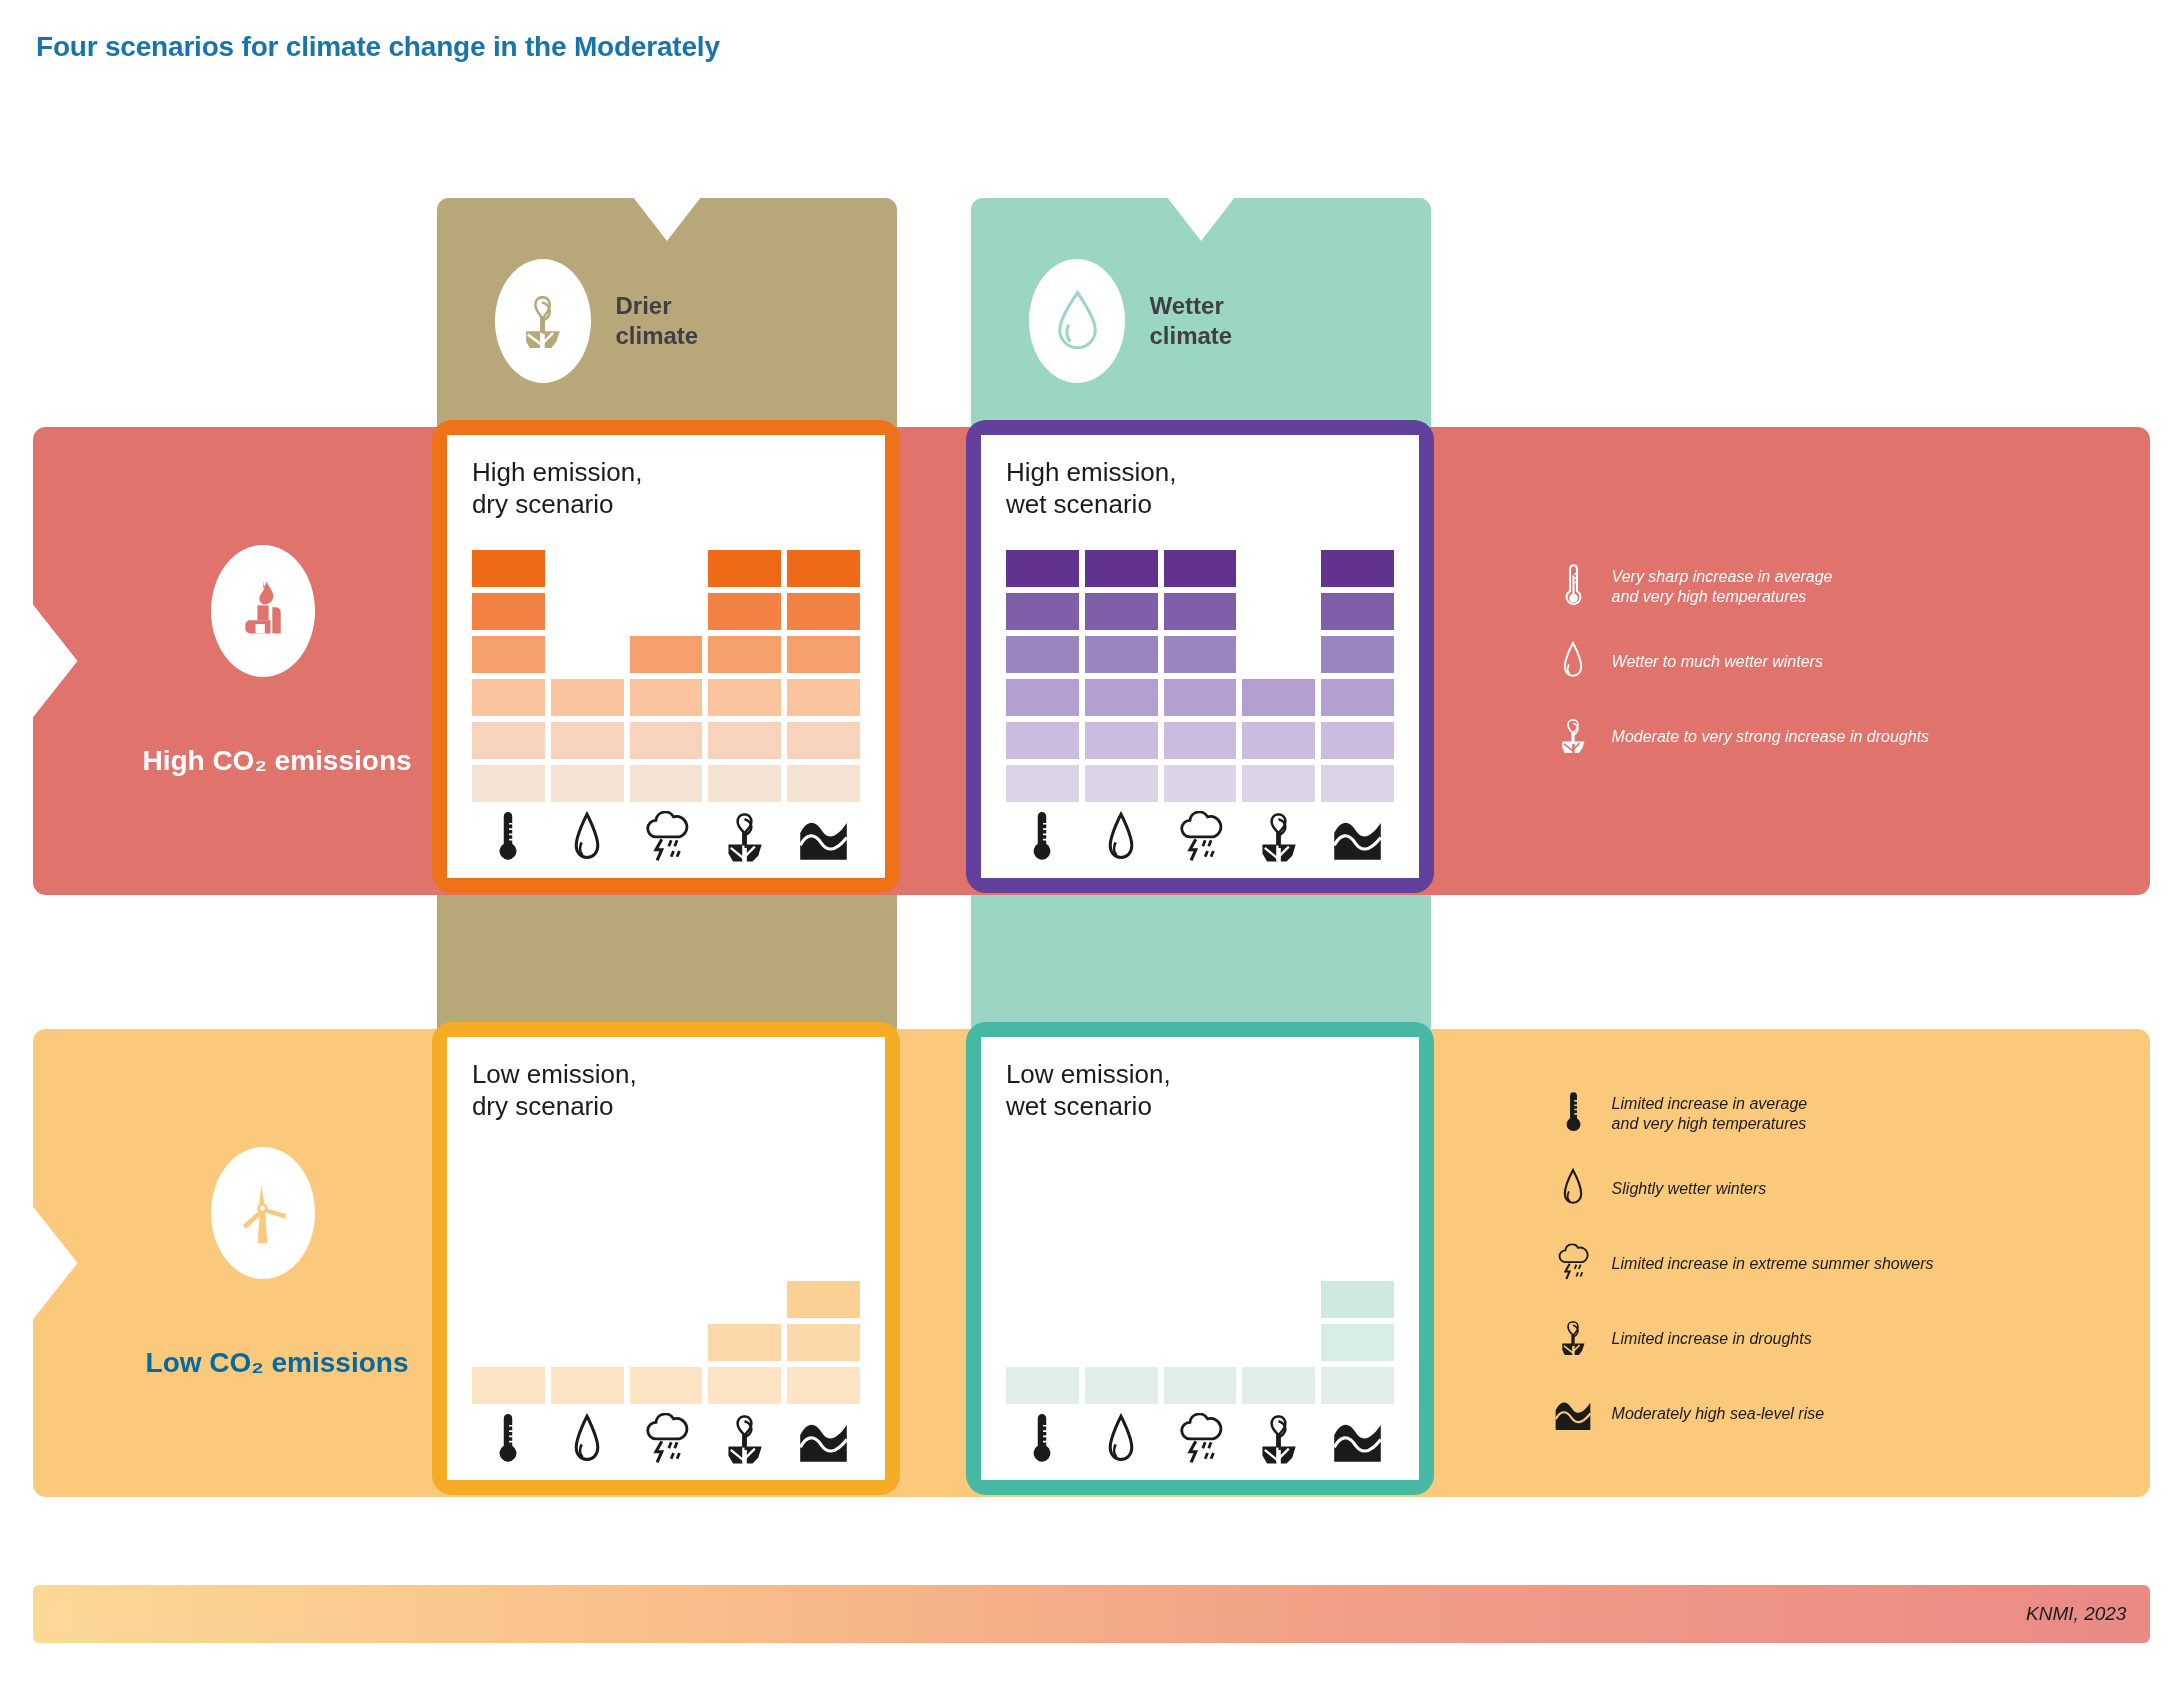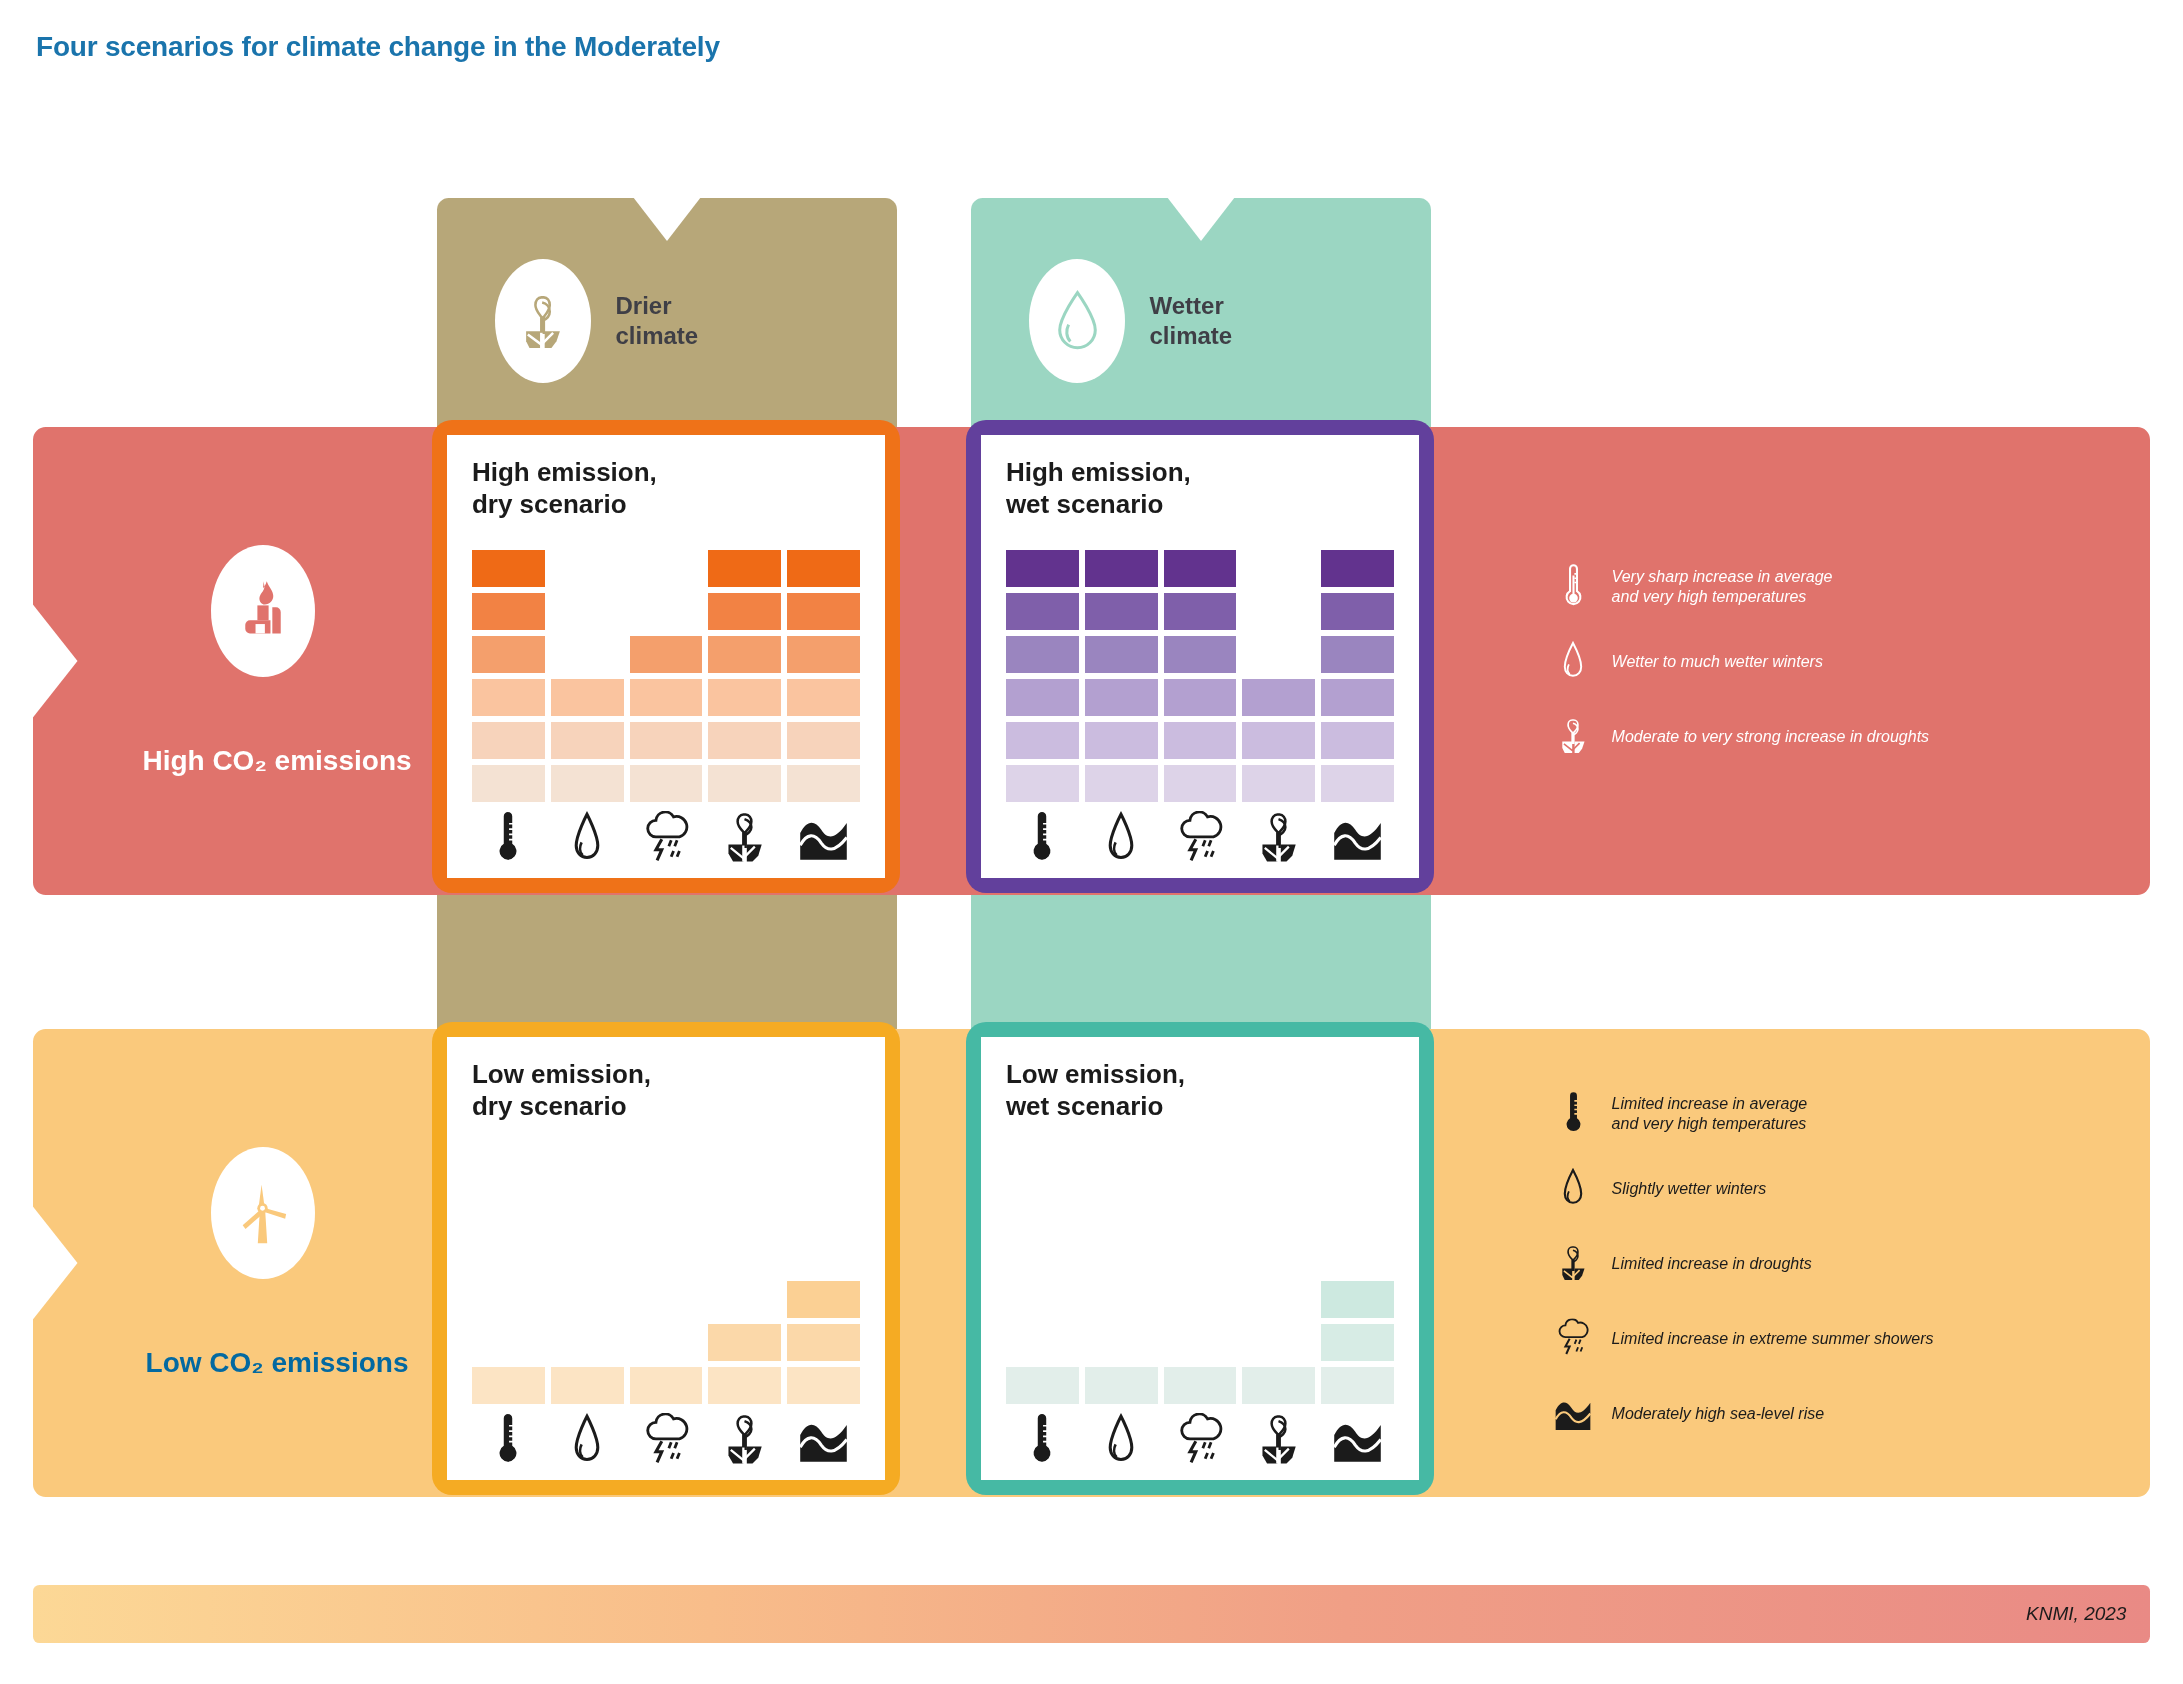--- a/index.html
+++ b/index.html
@@ -137,21 +137,21 @@
     z-index:3;
   }
   .card-inner{
     width:100%;height:100%;
     background:#ffffff;
     position:relative;
     box-sizing:border-box;
     padding:22px 24.5px;
   }
   .card-title{
-    font-size:26px;font-weight:bold;
+    font-size:26px;font-weight:normal;
     color:#1b1b1b;line-height:1.2;
   }
   #card-hd{ left:432px;  top:420px;  background:#ef7218; }
   #card-hw{ left:966px; top:420px;  background:#62409c; }
   #card-ld{ left:432px;  top:1022px; background:#f5ab23; }
   #card-lw{ left:966px; top:1022px; background:#46b9a4; }
 
   
   .bars{
     position:absolute;
@@ -338,42 +338,42 @@
             <path d="M13 3S3 22 3 32c0 6 4 11 10 11s10-5 10-11C23 22 13 3 13 3z" fill="none" stroke="#1b1b1b" stroke-width="2.6"></path>
             <path d="M8 29c-2 4-2 9 1 12" fill="none" stroke="#1b1b1b" stroke-width="2.2"></path>
           </svg>
       </div>
       <div class="legend-txt">
         <div>Slightly wetter winters</div>
       </div>
     </div>
     <div class="legend-row">
       <div class="legend-ico">
+        <svg width="32" height="39" viewBox="0 0 38 46">
+            <path d="M10 22a7 7 0 0 1 0-14 8 8 0 0 1 15-3 7 7 0 0 1 5 17z" fill="none" stroke="#1b1b1b" stroke-width="2.2"></path>
+            <path d="M15 24l-5 9h5l-4 9" fill="none" stroke="#1b1b1b" stroke-width="2.4"></path>
+            <path d="M23 25l-2 5M28 25l-2 5M25 34l-2 5M30 34l-2 5" stroke="#1b1b1b" stroke-width="2.2"></path>
+          </svg>
+      </div>
+      <div class="legend-txt">
+        <div>Limited increase in extreme summer showers</div>
+      </div>
+    </div>
+    <div class="legend-row">
+      <div class="legend-ico">
         <svg width="28" height="40" viewBox="0 0 34 48">
             <path d="M16 4c-3 0-5 3-5 6 0 4 3 7 5 9v13h2V19c2-2 5-5 5-9 0-3-2-6-5-6z" fill="none" stroke="#1b1b1b" stroke-width="2"></path>
             <path d="M17 8c3 1 6 3 6 7 0 3-3 6-6 7" fill="none" stroke="#1b1b1b" stroke-width="2"></path>
             <path d="M4 30h12v14H7l-3-6z" fill="#1b1b1b"></path>
             <path d="M19 30h12l-3 9-4 5h-5z" fill="#1b1b1b"></path>
             <path d="M6 33l10 8 9-9" fill="none" stroke="#fac97c" stroke-width="2"></path>
           </svg>
       </div>
       <div class="legend-txt">
         <div>Limited increase in droughts</div>
-      </div>
-    </div>
-    <div class="legend-row">
-      <div class="legend-ico">
-        <svg width="32" height="39" viewBox="0 0 38 46">
-            <path d="M10 22a7 7 0 0 1 0-14 8 8 0 0 1 15-3 7 7 0 0 1 5 17z" fill="none" stroke="#1b1b1b" stroke-width="2.2"></path>
-            <path d="M15 24l-5 9h5l-4 9" fill="none" stroke="#1b1b1b" stroke-width="2.4"></path>
-            <path d="M23 25l-2 5M28 25l-2 5M25 34l-2 5M30 34l-2 5" stroke="#1b1b1b" stroke-width="2.2"></path>
-          </svg>
-      </div>
-      <div class="legend-txt">
-        <div>Limited increase in extreme summer showers</div>
       </div>
     </div>
     <div class="legend-row">
       <div class="legend-ico">
         <svg width="38" height="34" viewBox="0 0 46 40">
             <path d="M2 16c6-12 13-12 19-3 5 8 12 10 23-6v33H2z" fill="#1b1b1b"></path>
             <path d="M2 27c6-11 13-11 19-2 5 7 12 9 23-5" fill="none" stroke="#fac97c" stroke-width="2.6"></path>
           </svg>
       </div>
       <div class="legend-txt">

